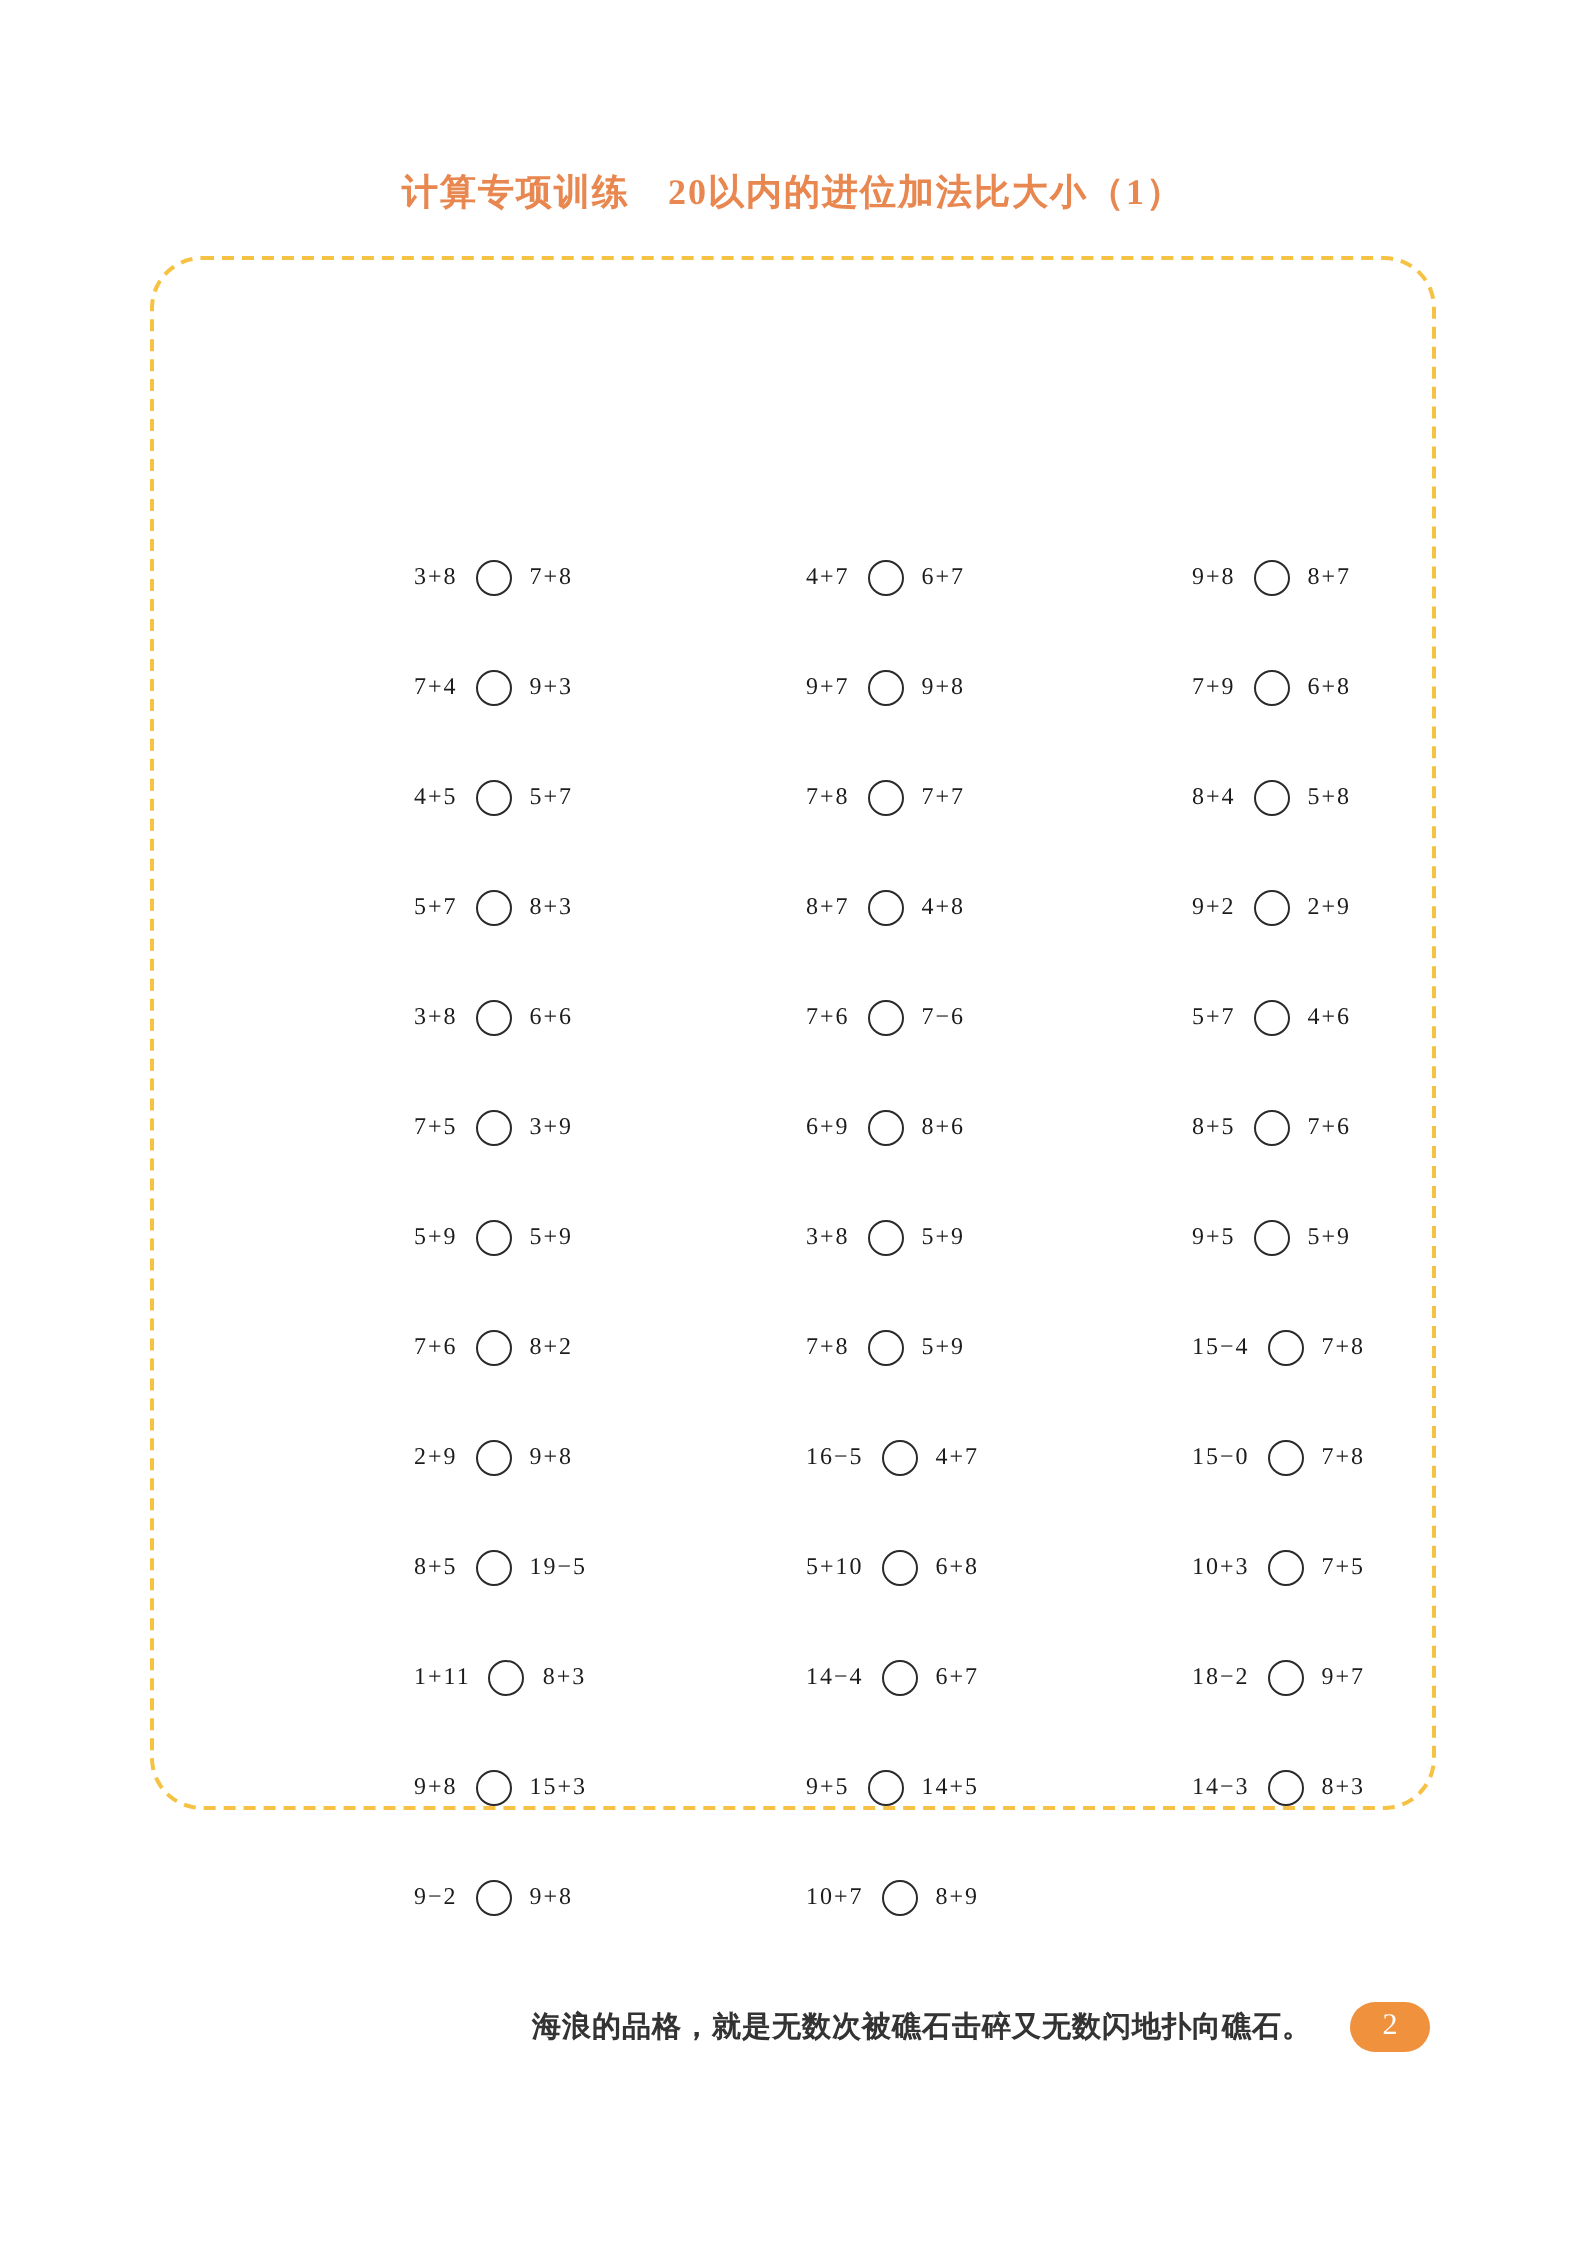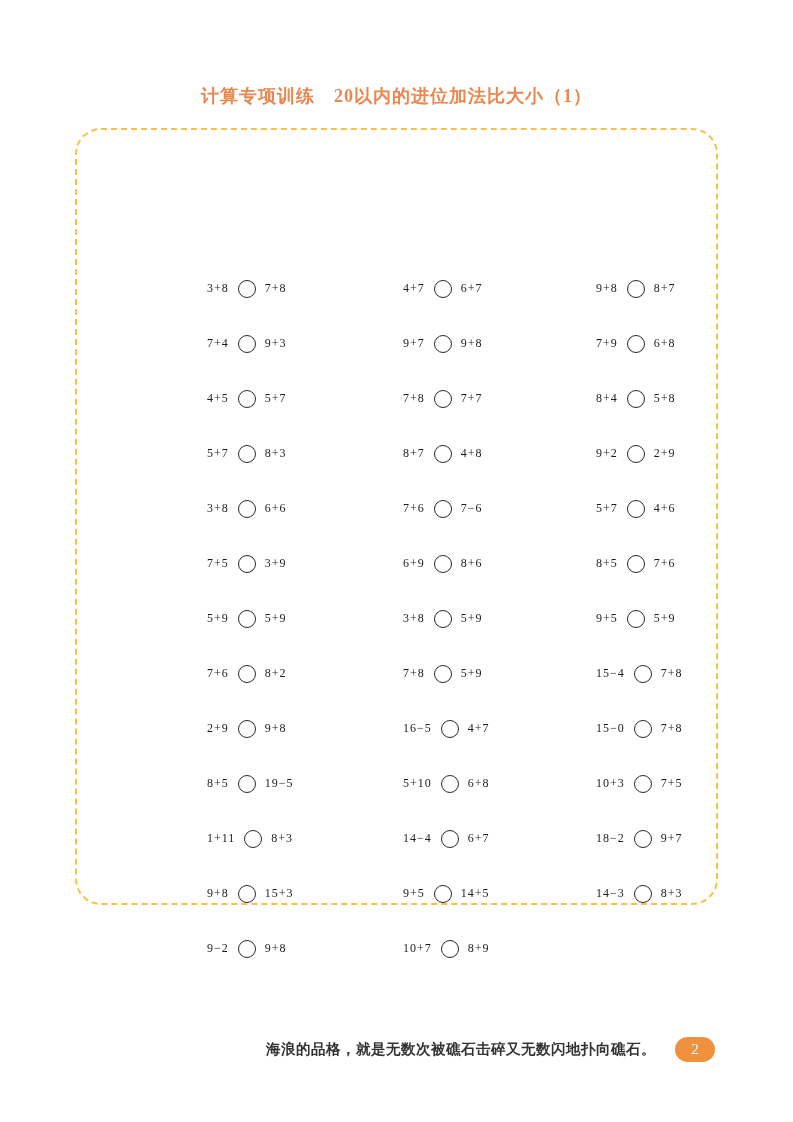--- a/index.html
+++ b/index.html
@@ -68,21 +68,20 @@
     position: absolute;
     top: 1001px;
     left: 0;
     width: 100%;
     box-sizing: border-box;
     padding-right: 78px;
     display: flex;
     justify-content: flex-end;
     align-items: center;
     gap: 19px;
-    margin-top: 36px;
   }
   .quote {
     font-size: 14.5px;
     font-weight: bold;
     letter-spacing: 0.5px;
     color: #333333;
     font-family: "Liberation Serif", "DejaVu Serif", serif;
   }
   .badge {
     width: 40px;

